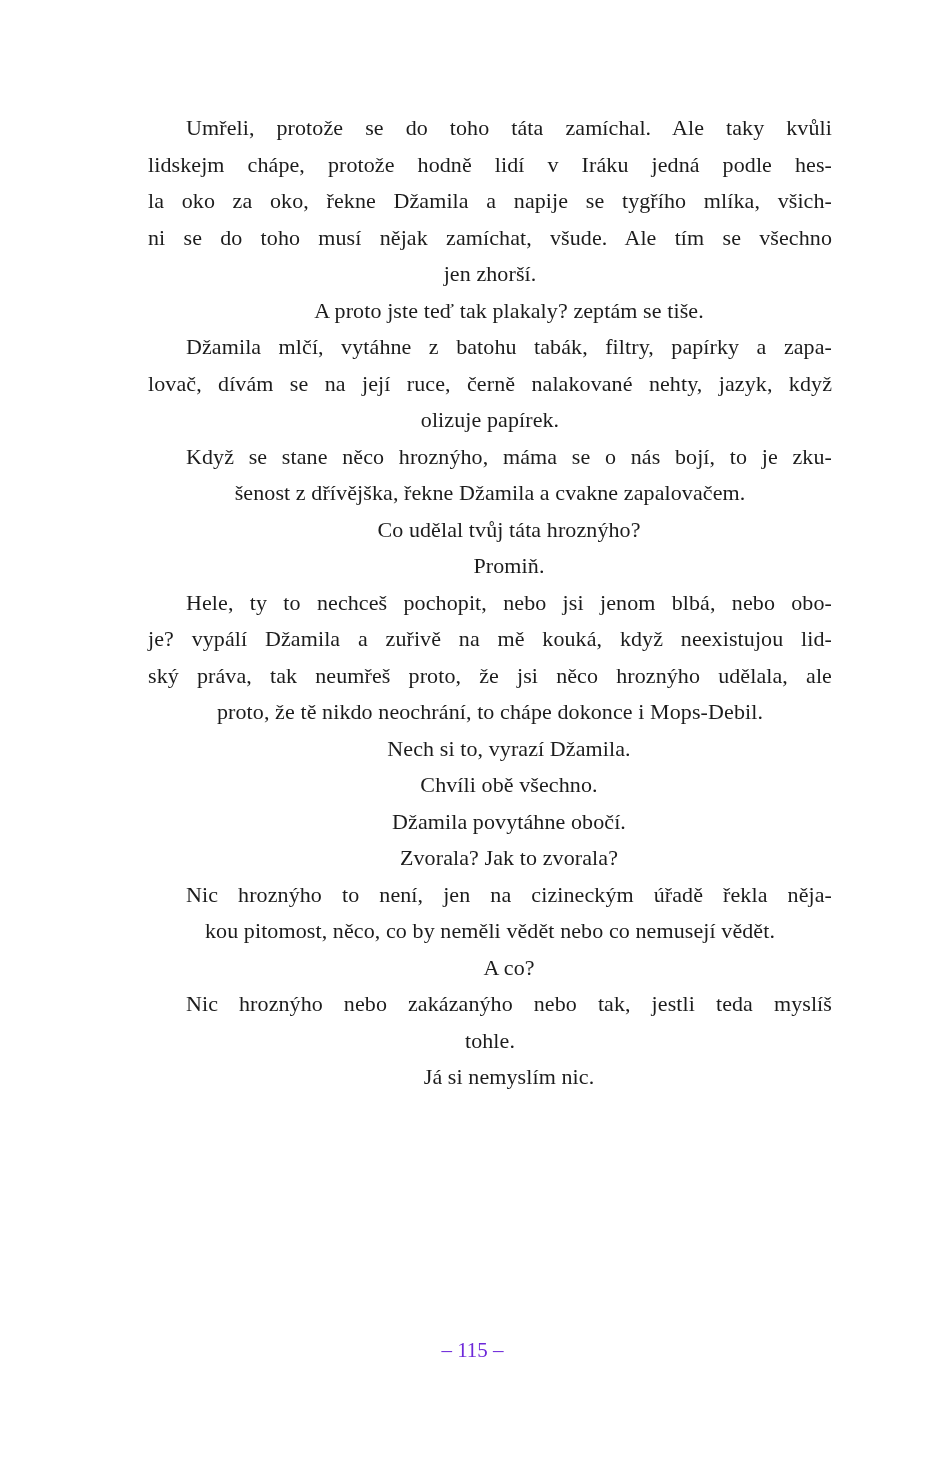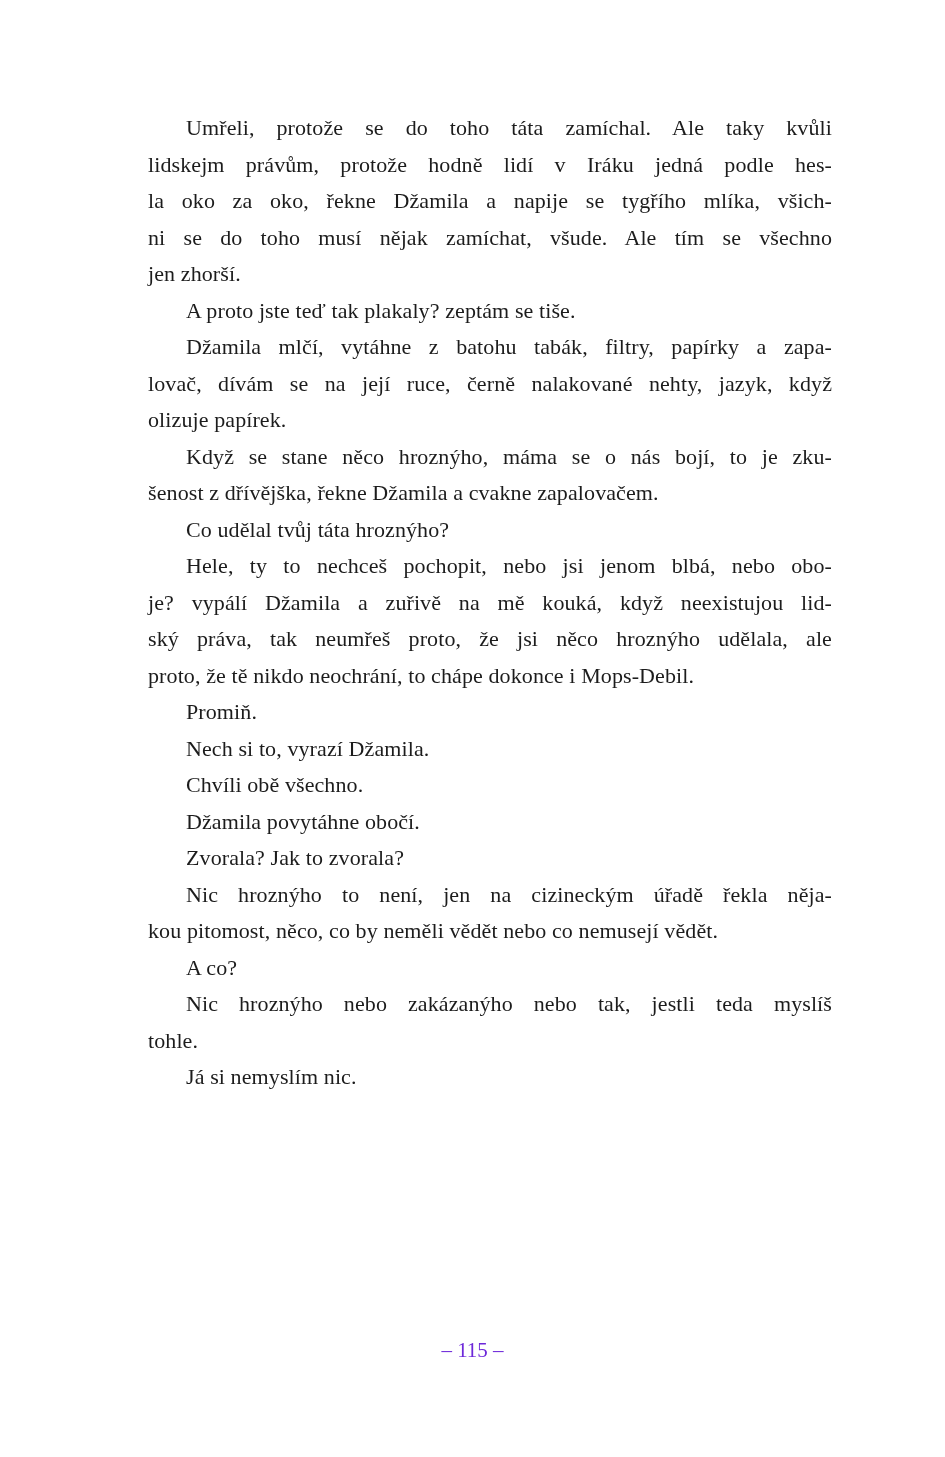--- a/index.html
+++ b/index.html
@@ -29,20 +29,21 @@
     line-height: 36.5px;
     letter-spacing: 0.1px;
   }
   .para {
     margin: 0;
     padding: 0;
   }
   .line {
     min-height: 36.5px;
     white-space: normal;
+    text-align: center;
   }
   
   .line.just {
     text-align: justify;
     text-align-last: justify;
   }
   
   .line.indent {
     padding-left: 38px;
   }
@@ -56,48 +57,48 @@
     color: #6d28d9;
   }
 </style>
 </head>
 <body>
 
 <div class="page">
   <div class="text-block">
       <div class="para">
         <div class="line indent just">Umřeli, protože se do toho táta zamíchal. Ale taky kvůli</div>
-        <div class="line just">lidskejm právům, protože hodně lidí v Iráku jedná podle hes-</div>
+        <div class="line just">lidskejm chápe, protože hodně lidí v Iráku jedná podle hes-</div>
         <div class="line just">la oko za oko, řekne Džamila a napije se tygřího mlíka, všich-</div>
         <div class="line just">ni se do toho musí nějak zamíchat, všude. Ale tím se všechno</div>
         <div class="line">jen zhorší.</div>
       </div>
       <div class="para">
         <div class="line indent">A proto jste teď tak plakaly? zeptám se tiše.</div>
       </div>
       <div class="para">
         <div class="line indent just">Džamila mlčí, vytáhne z batohu tabák, filtry, papírky a zapa-</div>
         <div class="line just">lovač, dívám se na její ruce, černě nalakované nehty, jazyk, když</div>
         <div class="line">olizuje papírek.</div>
       </div>
       <div class="para">
         <div class="line indent just">Když se stane něco hroznýho, máma se o nás bojí, to je zku-</div>
         <div class="line">šenost z dřívějška, řekne Džamila a cvakne zapalovačem.</div>
       </div>
       <div class="para">
         <div class="line indent">Co udělal tvůj táta hroznýho?</div>
       </div>
       <div class="para">
+        <div class="line indent">Promiň.</div>
+      </div>
+      <div class="para">
         <div class="line indent just">Hele, ty to nechceš pochopit, nebo jsi jenom blbá, nebo obo-</div>
         <div class="line just">je? vypálí Džamila a zuřivě na mě kouká, když neexistujou lid-</div>
         <div class="line just">ský práva, tak neumřeš proto, že jsi něco hroznýho udělala, ale</div>
         <div class="line">proto, že tě nikdo neochrání, to chápe dokonce i Mops-Debil.</div>
-      </div>
-      <div class="para">
-        <div class="line indent">Promiň.</div>
       </div>
       <div class="para">
         <div class="line indent">Nech si to, vyrazí Džamila.</div>
       </div>
       <div class="para">
         <div class="line indent">Chvíli obě všechno.</div>
       </div>
       <div class="para">
         <div class="line indent">Džamila povytáhne obočí.</div>
       </div>

